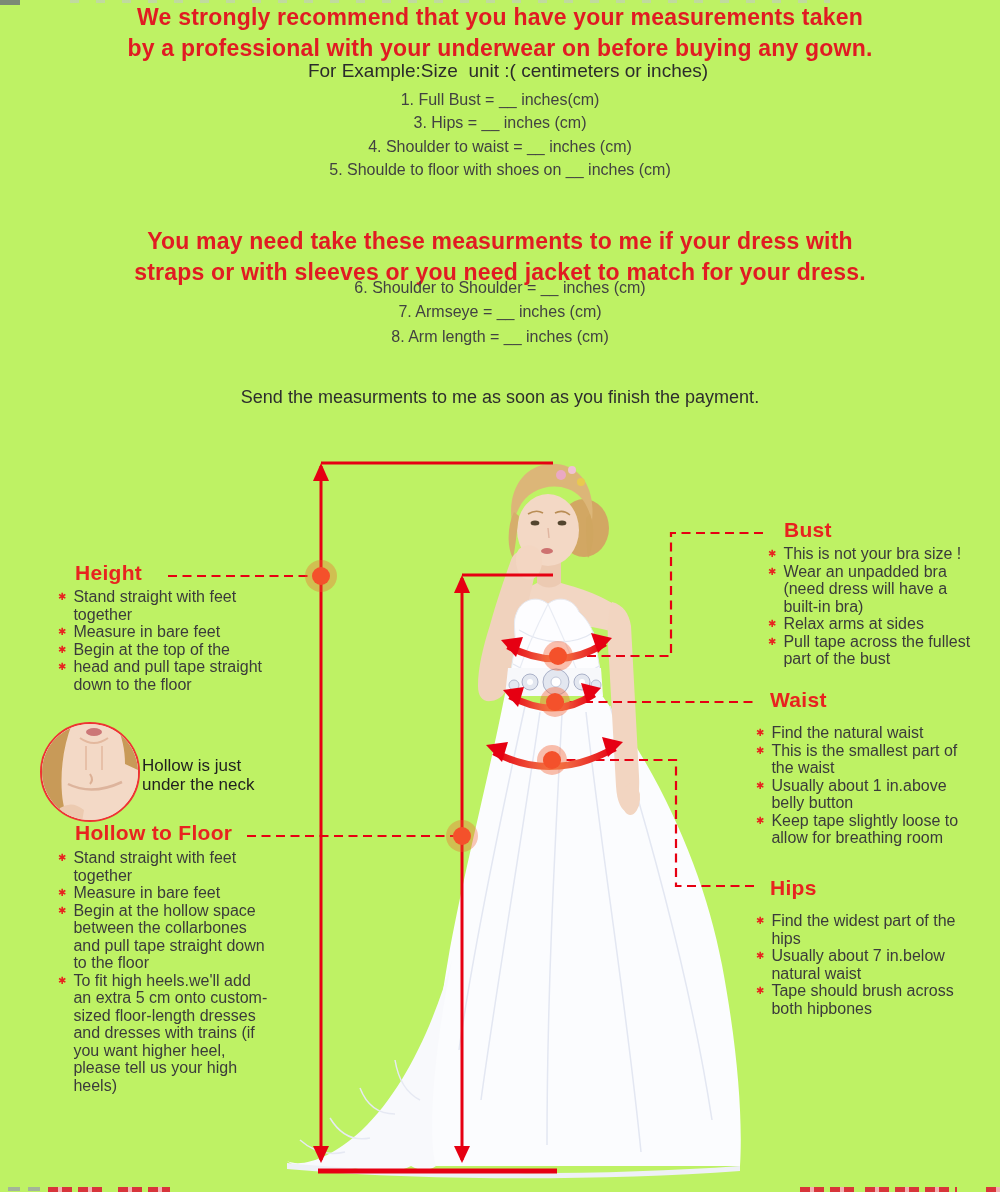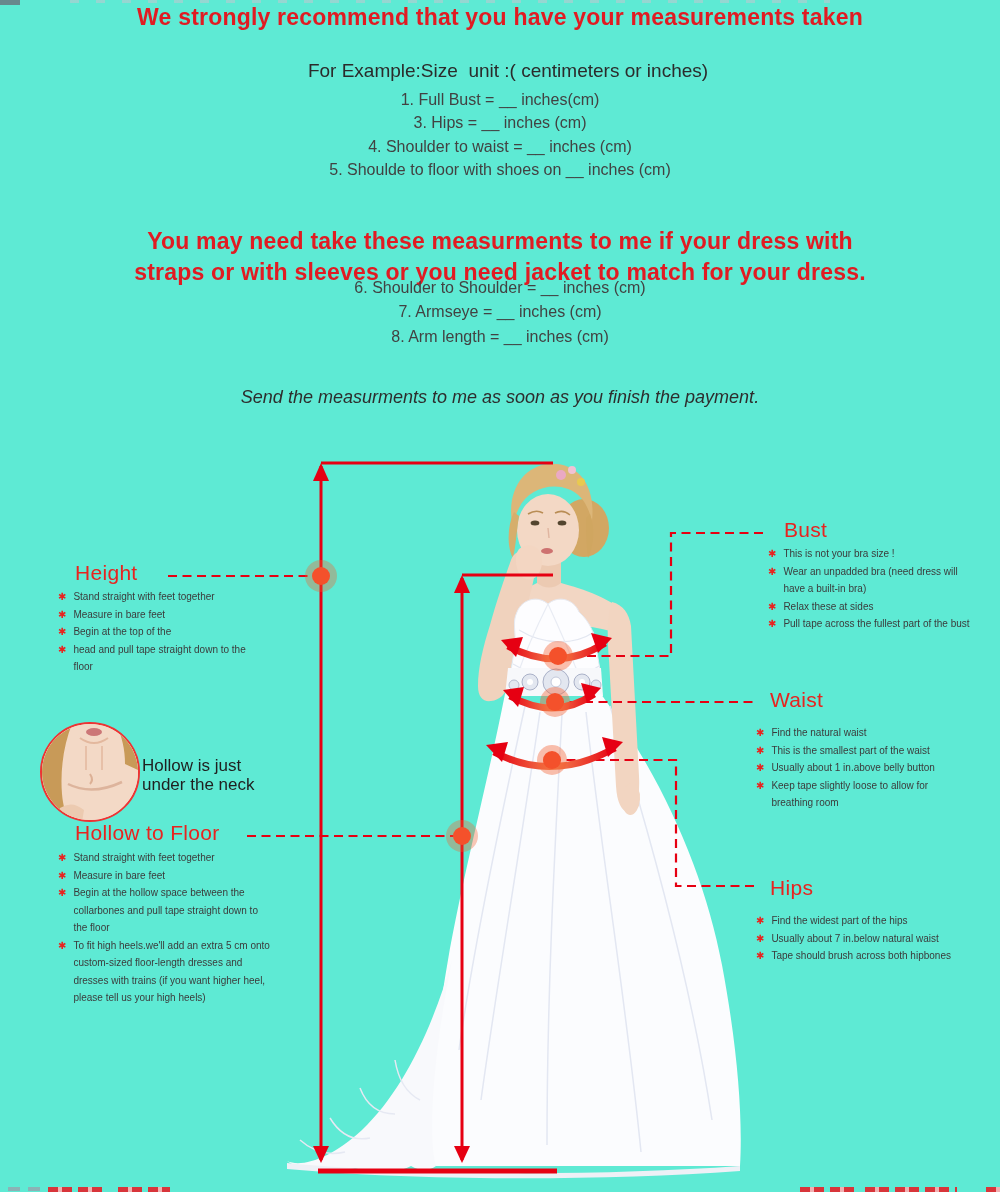--- a/index.html
+++ b/index.html
@@ -3,35 +3,35 @@
 <meta charset="utf-8">
 <style>
   :root{
     --red:#e11b22;        
     --lbl:#e8231f;        
     --line:#e60012;       
     --dot:#f4512b;        
     --txt:#3b3b3b;        
   }
   html,body{margin:0;padding:0;background:#fff;}
-  .page{position:relative;width:1000px;height:1192px;background:#5eead4;overflow:hidden;
+  .page{position:relative;width:1000px;height:1192px;background:#bef264;overflow:hidden;
         font-family:"Liberation Sans",sans-serif;}
   .c{position:absolute;left:0;right:0;text-align:center;white-space:pre;}
   .h1red{color:var(--red);font-weight:bold;font-size:23px;line-height:30px;letter-spacing:.2px;}
   .extitle{font-size:19px;color:#2b2b2b;margin-left:16px;}
   .mlines{position:absolute;left:0;right:0;text-align:center;}
   .mlines.s1 .mline{height:23.4px;}
   .mlines.s2 .mline{height:24.3px;}
   .mline{font-size:16px;color:#424242;white-space:pre;}
-  .send{font-size:18px;color:#2d2d2d;font-style:italic;}
-  .lbl{position:absolute;color:var(--lbl);font-size:21px;font-weight:400;letter-spacing:.3px;white-space:pre;}
+  .send{font-size:18px;color:#2d2d2d;}
+  .lbl{position:absolute;color:var(--lbl);font-size:21px;font-weight:700;letter-spacing:.3px;white-space:pre;}
   .blist{position:absolute;}
   .brow{display:flex;align-items:flex-start;}
   .star{color:var(--lbl);font-size:10px;line-height:17.5px;margin-right:7px;flex:0 0 auto;}
-  .btxt{font-size:10px;line-height:17.5px;color:var(--txt);}
+  .btxt{font-size:16px;line-height:17.5px;color:var(--txt);}
   .note{position:absolute;font-size:17px;line-height:19px;color:#1f1f1f;white-space:pre;}
   .inset{position:absolute;left:40px;top:722px;width:96px;height:96px;border:2px solid #e33;
          border-radius:50%;overflow:hidden;background:#f6ded0;}
   svg.overlay{position:absolute;left:0;top:0;width:1000px;height:1192px;pointer-events:none;}
   
   .art{position:absolute;}
   .frag-gray{background:repeating-linear-gradient(90deg,#9aa0ab 0 12px,transparent 12px 20px);opacity:.75;}
   .frag-red{background:repeating-linear-gradient(90deg,#d8353a 0 10px,#f2b0b2 10px 14px,#d8353a 14px 24px,transparent 24px 30px);}
   .frag-top{background:repeating-linear-gradient(90deg,#c3c7cf 0 9px,transparent 9px 26px);opacity:.55;}
 </style>
@@ -43,20 +43,21 @@
   <div class="art frag-top" style="left:70px;top:0;width:760px;height:3px"></div>
   <div class="art" style="left:0;top:0;width:20px;height:5px;background:#6a6f7b;opacity:.8"></div>
   <div class="art frag-gray" style="left:8px;top:1187px;width:38px;height:4px"></div>
   <div class="art frag-red" style="left:48px;top:1187px;width:58px;height:5px"></div>
   <div class="art frag-red" style="left:118px;top:1187px;width:52px;height:5px"></div>
   <div class="art frag-red" style="left:800px;top:1187px;width:55px;height:5px"></div>
   <div class="art frag-red" style="left:865px;top:1187px;width:92px;height:5px"></div>
   <div class="art frag-red" style="left:986px;top:1187px;width:14px;height:5px"></div>
 
   <div class="c h1red" style="top:2px">We strongly recommend that you have your measurements taken</div>
+  <div class="c h1red" style="top:33px">by a professional with your underwear on before buying any gown.</div>
   <div class="c extitle" style="top:60px">For Example:Size  unit :( centimeters or inches)</div>
   <div class="mlines s1" style="top:91px">
       <div class="mline">1. Full Bust = __ inches(cm)</div>
       <div class="mline">3. Hips = __ inches (cm)</div>
       <div class="mline">4. Shoulder to waist = __ inches (cm)</div>
       <div class="mline">5. Shoulde to floor with shoes on __ inches (cm)</div>
     </div>
   <div class="c h1red" style="top:257px">straps or with sleeves or you need jacket to match for your dress.</div>
   <div class="c h1red" style="top:226px">You may need take these measurments to me if your dress with</div>
   <div class="mlines s2" style="top:279px">
@@ -251,21 +252,21 @@
       <div class="brow">
         <span class="star">✱</span>
         <span class="btxt">This is not your bra size !</span>
       </div>
       <div class="brow">
         <span class="star">✱</span>
         <span class="btxt">Wear an unpadded bra (need dress will have a built-in bra)</span>
       </div>
       <div class="brow">
         <span class="star">✱</span>
-        <span class="btxt">Relax these at sides</span>
+        <span class="btxt">Relax arms at sides</span>
       </div>
       <div class="brow">
         <span class="star">✱</span>
         <span class="btxt">Pull tape across the fullest part of the bust</span>
       </div>
     </div>
 
   <div class="lbl" style="left:770px;top:688px">Waist</div>
   <div class="blist" style="left:756px;top:724px;width:210px">
       <div class="brow">

